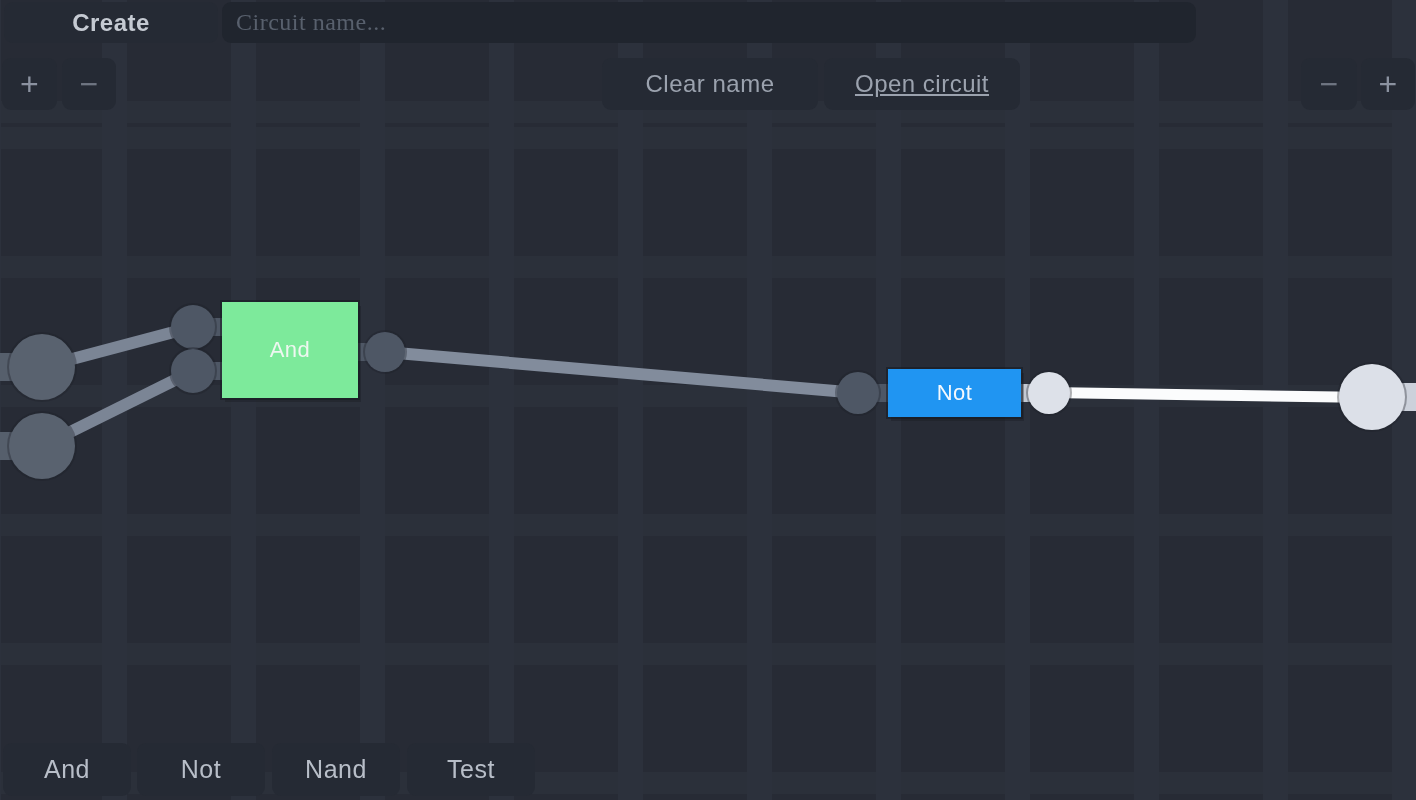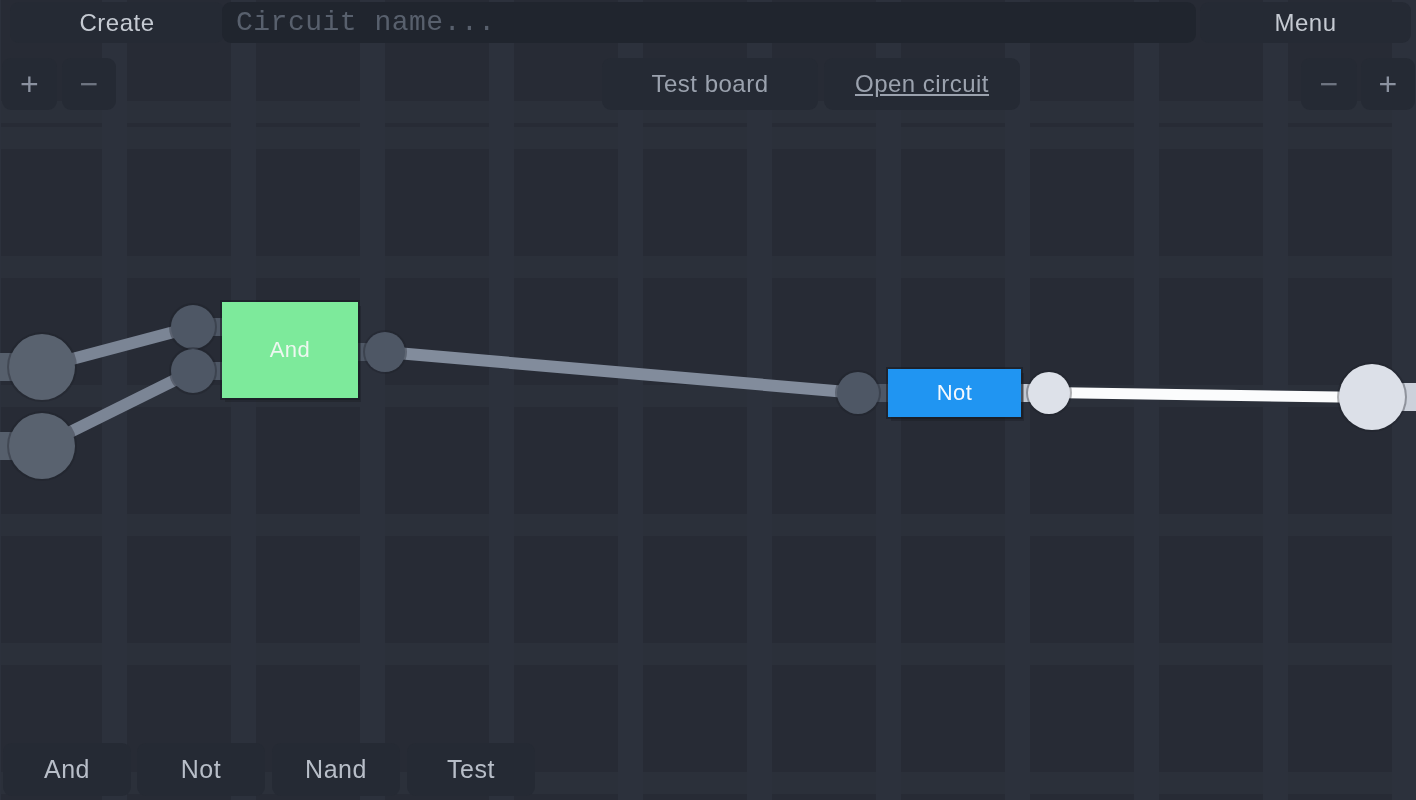--- a/index.html
+++ b/index.html
@@ -64,22 +64,22 @@
   .circuit-name-input {
     position: absolute;
     top: 2px; left: 222px;
     width: 974px; height: 41px;
     background: #20252e;
     border: none;
     outline: none;
     border-radius: 9px;
     padding: 0 14px;
     color: #e5e5e5;
-    font-family: Liberation Mono, monospace;
-    font-size: 28px;
+    font-family: Liberation Serif, serif;
+    font-size: 24px;
     letter-spacing: 0.5px;
   }
   .circuit-name-input::placeholder { color: #58606d; opacity: 1; }
 </style>
 </head>
 <body>
 
 <div class="stage">
 
   <div class="canvas">
@@ -102,30 +102,29 @@
         <div class="node" style="left: 171px; top: 349px; width: 44px; height: 44px; background: rgb(78, 87, 101); z-index: 2; cursor: pointer;"></div>
         <div class="node" style="left: 365px; top: 332px; width: 40px; height: 40px; background: rgb(78, 87, 101); z-index: 2; cursor: pointer;"></div>
         <div class="node" style="left: 837px; top: 372px; width: 42px; height: 42px; background: rgb(78, 87, 101); z-index: 2; cursor: pointer;"></div>
         <div class="node" style="left: 1028px; top: 372px; width: 42px; height: 42px; background: rgb(221, 225, 233); z-index: 2; cursor: pointer;"></div>
         <div class="node" style="left: 1339px; top: 364px; width: 66px; height: 66px; background: rgb(220, 224, 232); z-index: 2; cursor: pointer;"></div>
         <div class="gate" style="left: 222px; top: 302px; width: 136px; height: 96px; background: rgb(125, 234, 155); color: rgb(238, 247, 240); z-index: 3;">And</div>
         <div class="gate" style="left: 888px; top: 369px; width: 133px; height: 48px; background: rgb(32, 149, 242); color: rgb(245, 249, 253); z-index: 3;">Not</div>
       </div>
   </div>
 
-  <button class="btn top" style="left:10px; width:214px;">Create</button>
+  <button class="btn top" style="left:4px; width:214px;font-weight:bold;">Create</button>
 
   <input class="circuit-name-input" type="text" placeholder="Circuit name..." style="">
 
-  <button class="btn top" style="left:1200px; width:211px;">Menu</button>
 
   <button class="btn mid zoom-plus" style="left:2px; width:55px;">+</button>
   <button class="btn mid zoom-minus" style="left:62px; width:54px;">−</button>
 
-  <button class="btn mid" style="left:602px; width:216px;">Test board</button>
+  <button class="btn mid" style="left:602px; width:216px;">Clear name</button>
   <button class="btn mid" style="left:824px; width:196px;text-decoration:underline;">Open circuit</button>
 
   <button class="btn mid zoom-minus" style="left:1301px; width:56px;">−</button>
   <button class="btn mid zoom-plus" style="left:1361px; width:54px;">+</button>
 
   <button class="btn bottom" style="left:3px; width:128px;">And</button>
   <button class="btn bottom" style="left:137px; width:128px;">Not</button>
   <button class="btn bottom" style="left:407px; width:128px;">Test</button>
   <button class="btn bottom" style="left:272px; width:128px;">Nand</button>
 

